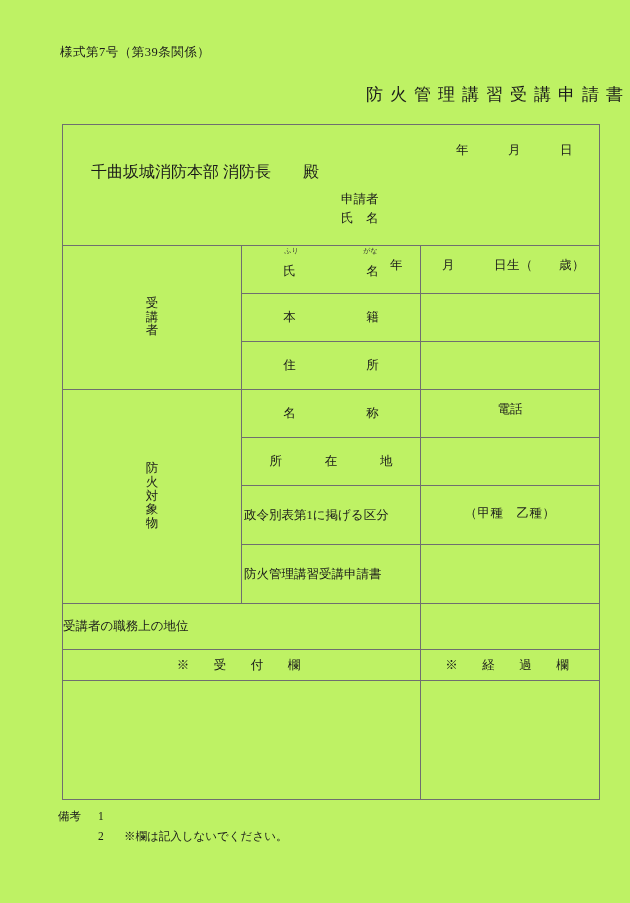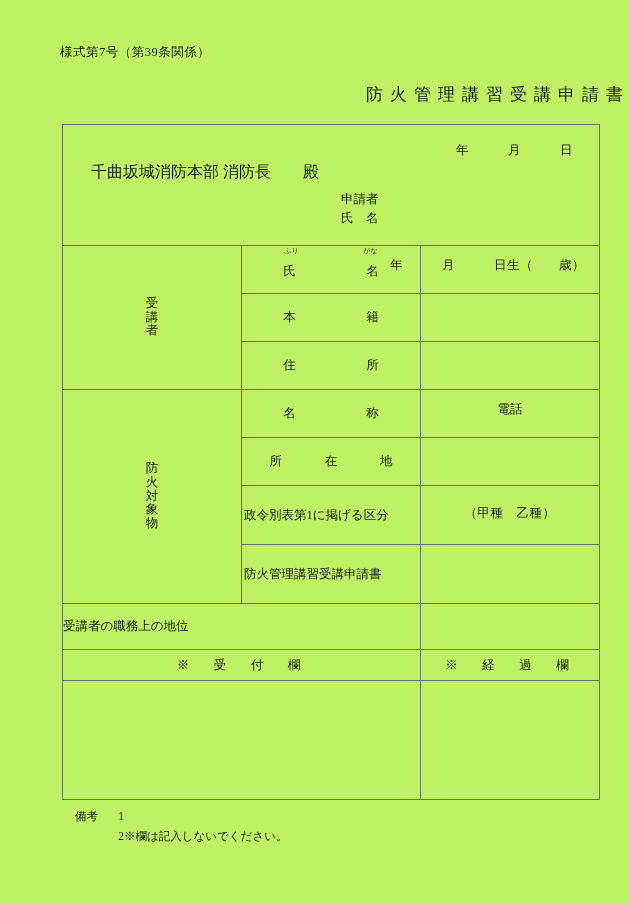--- a/index.html
+++ b/index.html
@@ -181,21 +181,21 @@
   .sec-body { height: 118px; }
 
   
   .notes {
     position: absolute;
     left: 58px;
     top: 806px;
     font-size: 11.5px;
     line-height: 1.75;
   }
-  .note-line { display: flex; white-space: nowrap; text-align: right; }
+  .note-line { display: flex; white-space: nowrap; }
   .note-tag  { width: 40px; }
   .note-num  { width: 26px; }
 </style>
 </head>
 <body>
 
 <div class="page">
 
   <div class="form-no">様式第7号（第39条関係）</div>
 

